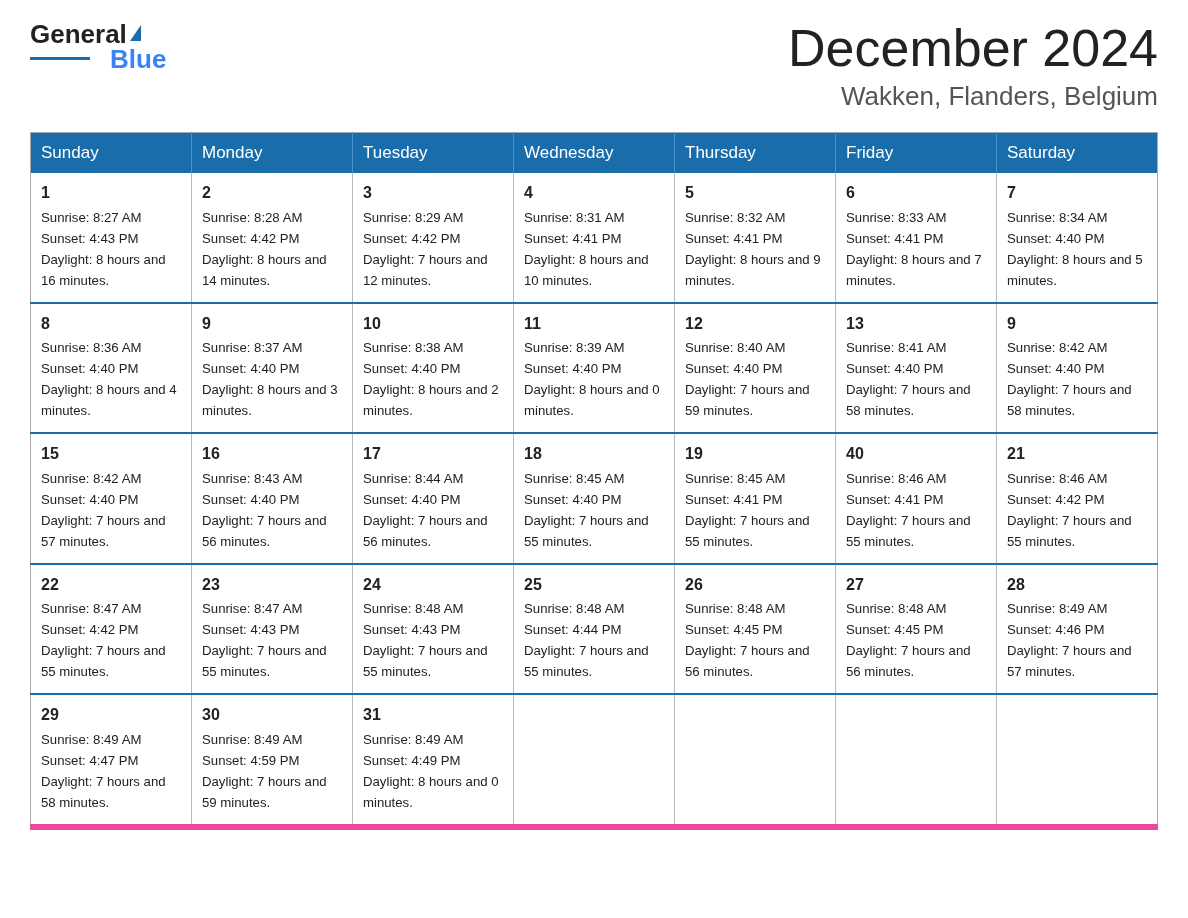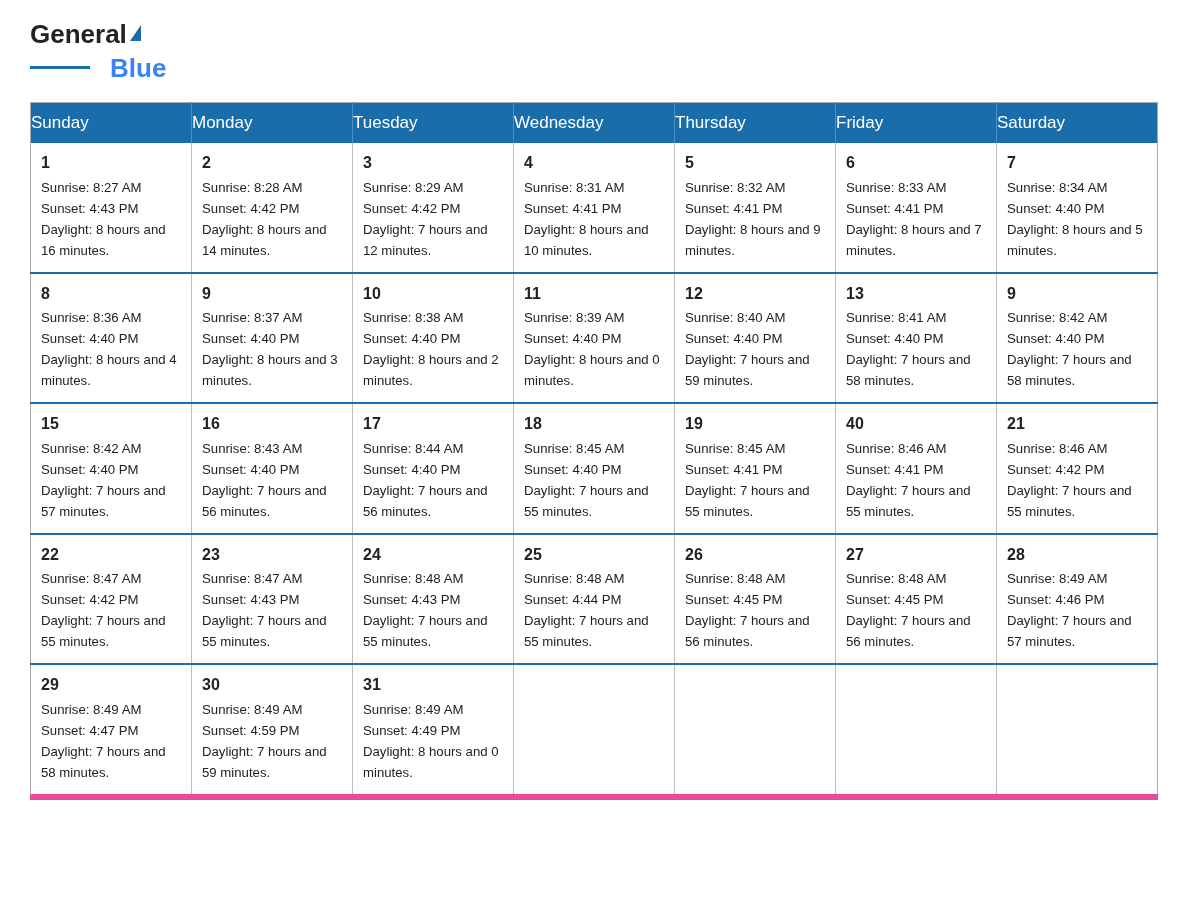--- a/index.html
+++ b/index.html
@@ -12,21 +12,20 @@
     .header {
       display: flex;
       justify-content: space-between;
       align-items: flex-start;
       margin-bottom: 20px;
     }
     .logo {
       display: flex;
       flex-direction: column;
       align-items: flex-start;
-      gap: 9px;
     }
     .logo-text {
       font-size: 26px;
       font-weight: bold;
       color: #222;
       line-height: 1.1;
     }
     .title-section {
       text-align: right;
     }
@@ -44,21 +43,21 @@
     .calendar-table {
       width: 100%;
       border-collapse: collapse;
       border: 1px solid #aaa;
     }
     .calendar-table thead tr th {
       background: #1a6dab;
       color: #fff;
       font-size: 17px;
       font-weight: normal;
-      padding: 10px 0;
+      padding: 10px 10px;
       text-align: left;
       border-right: 1px solid #4a90cc;
     }
     .calendar-table thead tr th:last-child {
       border-right: none;
     }
     .calendar-table tbody tr td {
       vertical-align: top;
       padding: 8px 10px 10px 10px;
       border-right: 1px solid #bbb;
@@ -95,20 +94,24 @@
   <div class="logo">
     <div style="display:flex; align-items:center;">
       <span class="logo-text">General</span>
       <span style="display:inline-block; width:0; height:0; border-left:11px solid transparent; border-bottom:16px solid #1a6dab; margin-left:3px; margin-bottom:2px;"></span>
     </div>
     <div style="display:flex; align-items:center; margin-top:-4px;">
       <div style="width:60px; height:3px; background:#1a6dab; margin-right:0;"></div>
       <span class="logo-text" style="color:#3b82f6; margin-left:20px;">Blue</span>
     </div>
   </div>
+  <div class="title-section">
+    <div class="month-title">December 2024</div>
+    <div class="location-title">Wakken, Flanders, Belgium</div>
+  </div>
 </div>
 
 <table class="calendar-table">
   <thead>
     <tr id="header-row">
         <th>Sunday</th>
         <th>Monday</th>
         <th>Tuesday</th>
         <th>Wednesday</th>
         <th>Thursday</th>

